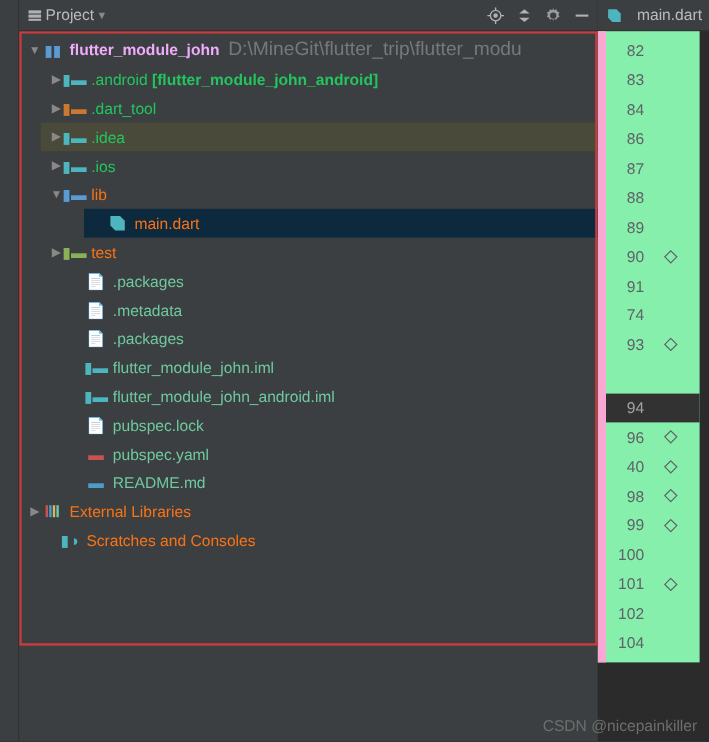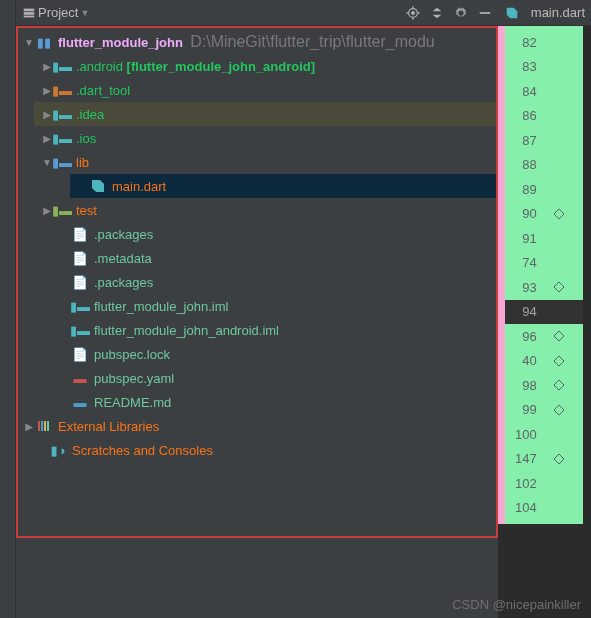--- a/index.html
+++ b/index.html
@@ -132,21 +132,21 @@
       position: relative;
     }
     .line-num {
       width: 40px;
       text-align: right;
       color: #5e6366;
       font-size: 13px;
       padding-right: 8px;
     }
     .line-num.current { color: #a4a3a3; }
-    .line-row.current-line { background: #323232; }
+    .line-row.current-line { background: #323232; margin-top: 28px; }
     .marker {
       width: 12px;
       height: 12px;
       position: absolute;
       right: 18px;
     }
     .marker svg { width: 12px; height: 12px; }
     .watermark {
       position: absolute;
       bottom: 6px;
@@ -410,21 +410,21 @@
           <div class="line-row">
             <div class="line-num">99</div>
             <div class="marker"><svg viewBox="0 0 12 12" fill="none" stroke="#5e6366" stroke-width="1">
                 <path d="M6 1 L11 6 L6 11 L1 6 Z"></path>
               </svg></div>
           </div>
           <div class="line-row">
             <div class="line-num">100</div>
           </div>
           <div class="line-row">
-            <div class="line-num">147</div>
+            <div class="line-num">101</div>
             <div class="marker"><svg viewBox="0 0 12 12" fill="none" stroke="#5e6366" stroke-width="1">
                 <path d="M6 1 L11 6 L6 11 L1 6 Z"></path>
               </svg></div>
           </div>
           <div class="line-row">
             <div class="line-num">102</div>
           </div>
           <div class="line-row">
             <div class="line-num">104</div>
           </div>

